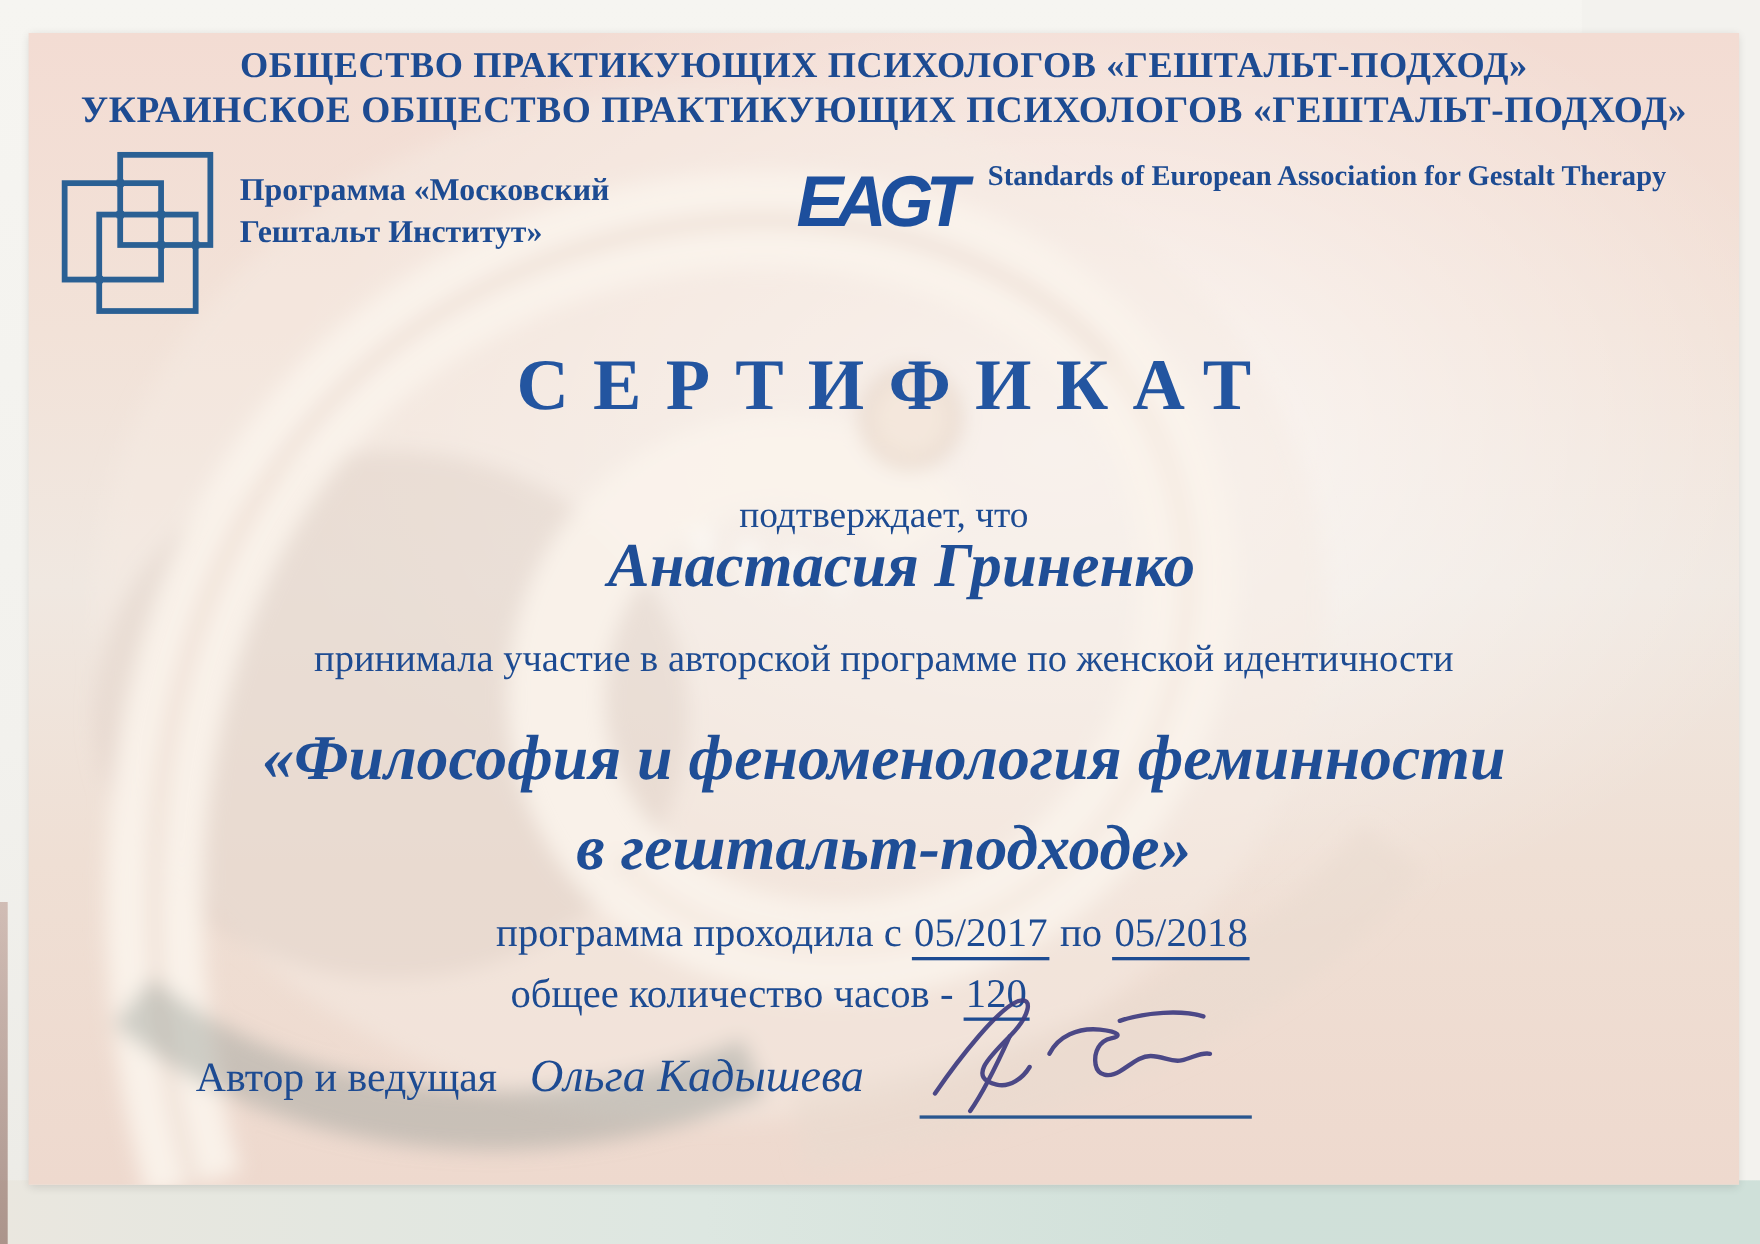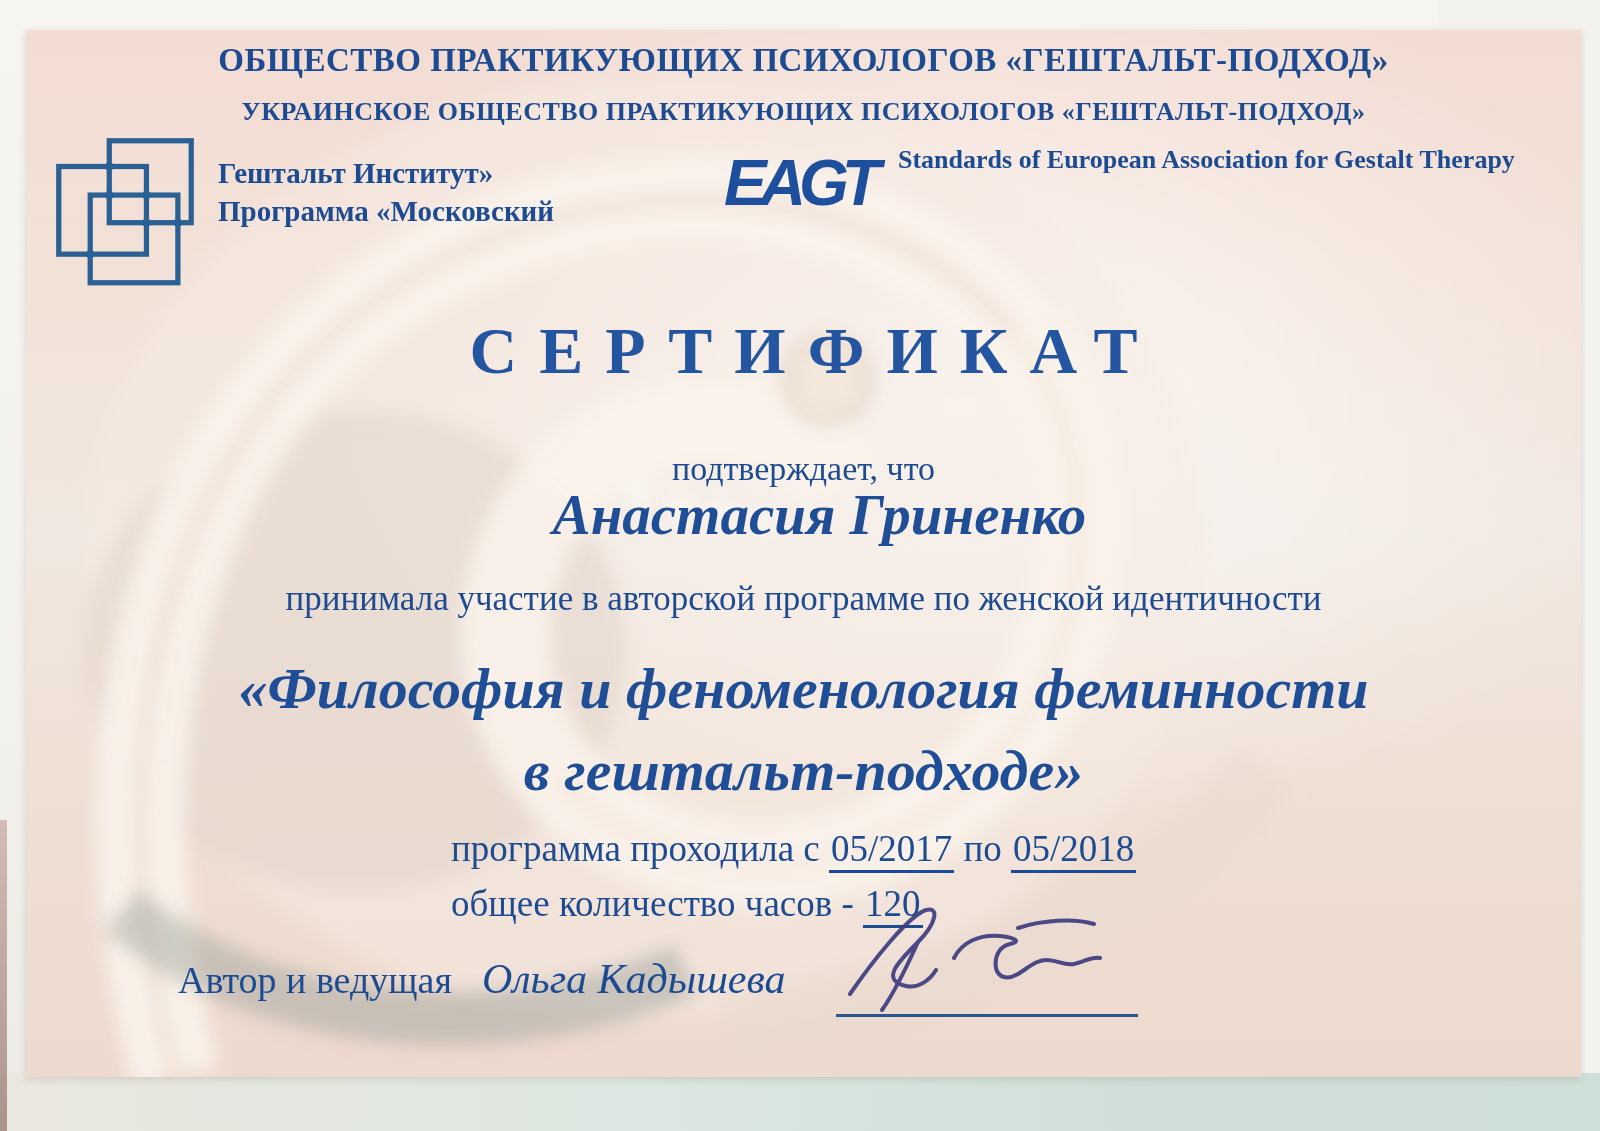--- a/index.html
+++ b/index.html
@@ -27,21 +27,21 @@
     background:
       radial-gradient(1150px 760px at 60% 36%, rgba(255,255,255,.72), rgba(255,255,255,0) 62%),
       linear-gradient(180deg,#f3dcd3 0%,#f2e2d8 26%,#f0e8e1 48%,#efdfd4 72%,#eed9ce 100%);
     box-shadow:0 2px 8px rgba(0,0,0,.12);
   }
   .shell{position:absolute;left:0;top:0;width:1555px;height:1047px;}
   .content{position:absolute;left:0;top:0;width:1555px;height:1047px;}
 
   .org-lines{position:absolute;left:0;top:12px;width:100%;text-align:center;color:#1d4b92;font-weight:bold;}
   .org1{font-size:33px;letter-spacing:.5px;white-space:nowrap;}
-  .org2{font-size:26px;letter-spacing:.5px;white-space:nowrap;margin-top:18px;}
+  .org2{font-size:34px;letter-spacing:.5px;white-space:nowrap;margin-top:3px;}
 
   .squares-logo{position:absolute;left:28px;top:106px;width:162px;height:162px;}
   .mgi-text{position:absolute;left:192px;top:124px;color:#1d4b92;font-weight:bold;font-size:29px;line-height:1.32;}
   .eagt-logo{
     position:absolute;left:698px;top:116px;
     font-family:"Liberation Sans", sans-serif;font-weight:bold;font-style:italic;
     font-size:64px;letter-spacing:-7px;color:#1d4f9d;
     transform:scaleY(1.02);
   }
   .eagt-text{position:absolute;left:872px;top:112px;color:#1d4b92;font-weight:bold;font-size:26px;line-height:1.35;white-space:nowrap;}
@@ -57,21 +57,21 @@
   }
   .participation{position:absolute;left:0;top:549px;width:100%;text-align:center;color:#1d4b92;font-size:35px;}
 
   .program-title{
     position:absolute;left:0;top:618px;width:100%;text-align:center;
     color:#1f4e96;font-weight:bold;font-style:italic;font-size:58px;line-height:1.42;
   }
 
   .dates-block{position:absolute;left:425px;top:795px;color:#1d4b92;font-size:37px;line-height:1.3;}
   .dates-block .u{border-bottom:3px solid #1d4b92;padding:0 2px 1px 2px;}
-  .hours-line{margin-top:7px;}
+  .hours-line{margin-top:7px;margin-left:13px;}
 
   .author-row{position:absolute;left:152px;top:925px;color:#1d4b92;white-space:nowrap;}
   .author-label{font-size:38px;}
   .author-name{font-size:42px;font-weight:normal;font-style:italic;margin-left:26px;}
   .credentials{position:absolute;left:148px;top:980px;color:#1d4b92;font-size:28px;}
 
   .sig-line{position:absolute;left:810px;top:900px;width:302px;height:84px;border-bottom:3px solid #29568f;}
   .sig-svg{position:absolute;left:796px;top:868px;width:310px;height:120px;}
 </style>
 </head>
@@ -119,22 +119,22 @@
           <rect x="54.5" y="28.5" width="7" height="7"></rect>
           <rect x="93.5" y="87.5" width="7" height="7"></rect>
           <rect x="54.5" y="58.5" width="7" height="7"></rect>
           <rect x="126.5" y="87.5" width="7" height="7"></rect>
           <rect x="93.5" y="58.5" width="7" height="7"></rect>
           <rect x="34.5" y="120.5" width="7" height="7"></rect>
         </g>
       </svg>
 
       <div class="mgi-text">
+        <div>Программа «Московский</div>
         <div>Гештальт Институт»</div>
-        <div>Программа «Московский</div>
       </div>
 
       <div class="eagt-logo">EAGT</div>
 
       <div class="eagt-text">
         <div>Standards of  European Association for Gestalt Therapy</div>
       </div>
 
       <div class="cert-title">СЕРТИФИКАТ</div>
 

